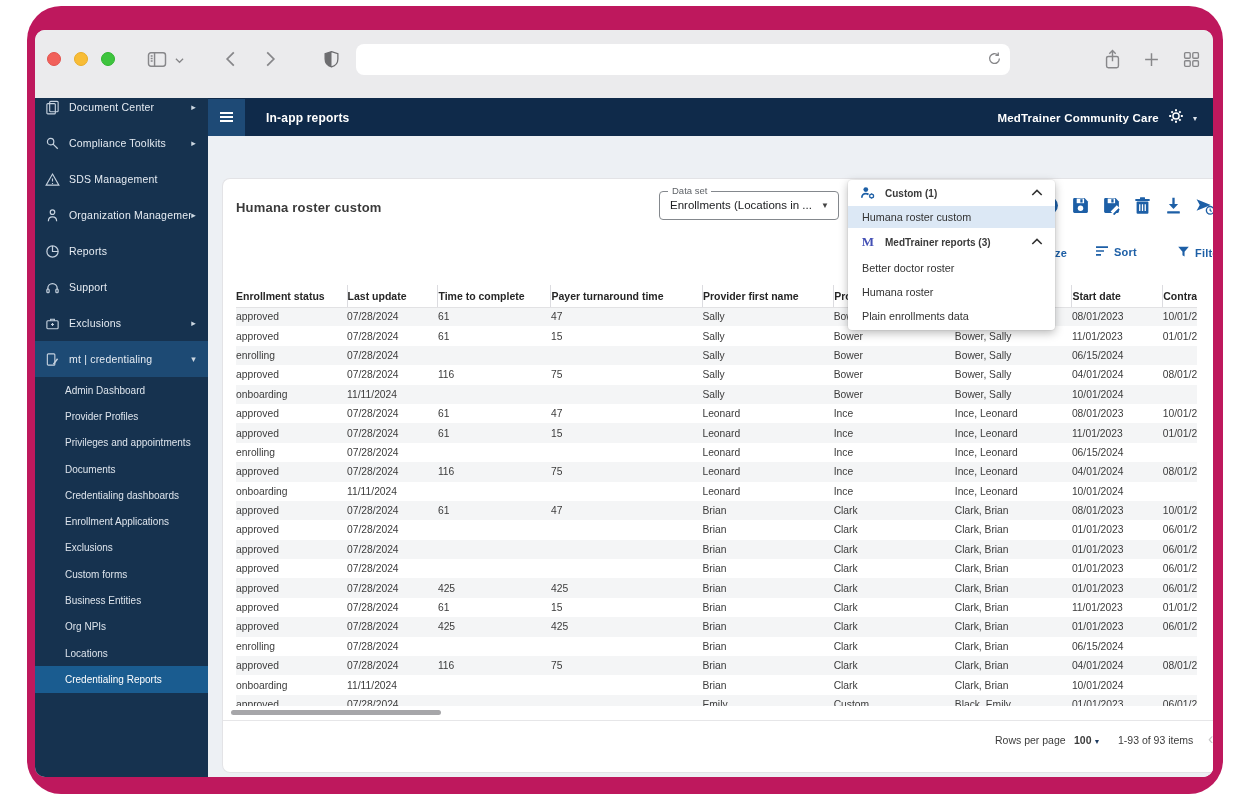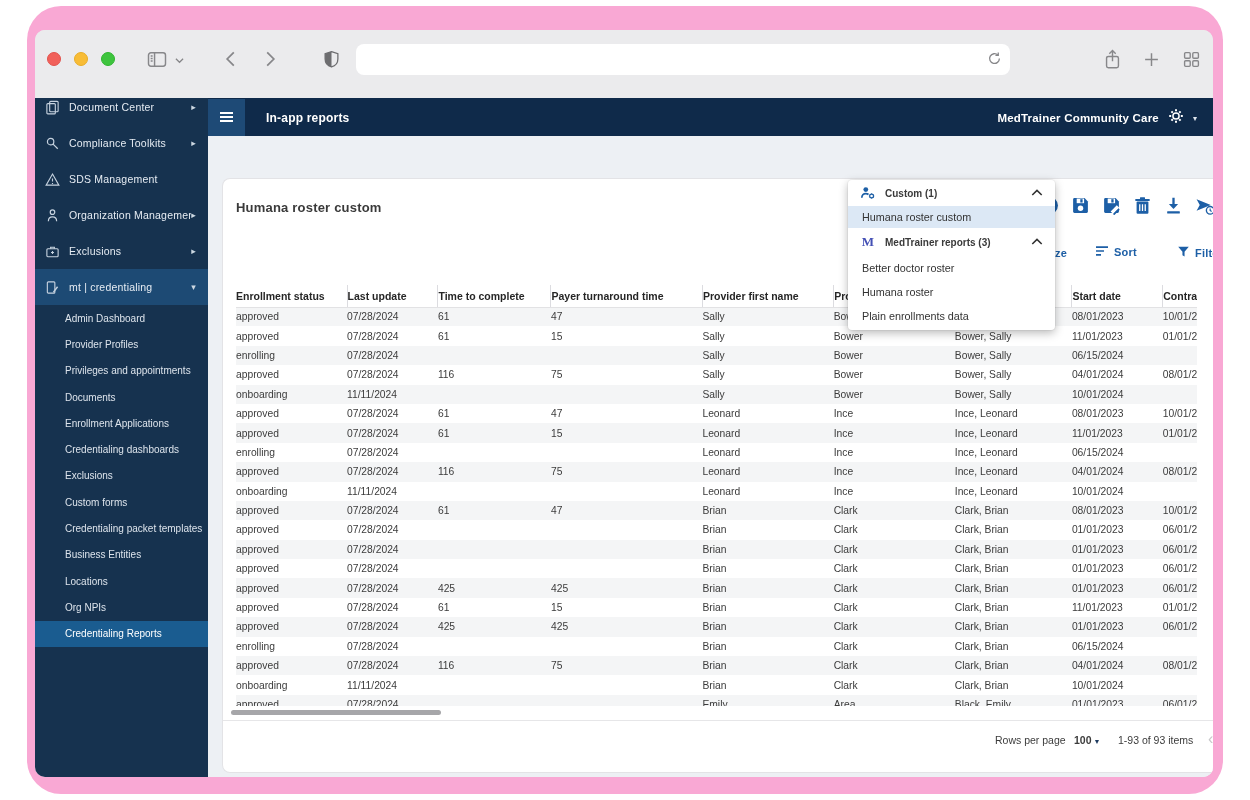--- a/index.html
+++ b/index.html
@@ -1,19 +1,19 @@
 <!DOCTYPE html>
 <html><head>
 <meta charset="utf-8">
 <style>
   * { margin:0; padding:0; box-sizing:border-box; }
   body { width:1250px; height:800px; background:#ffffff; font-family:"Liberation Sans", sans-serif; position:relative; overflow:hidden; }
 
   
-  .frame { position:absolute; left:27px; top:6px; width:1196px; height:788px; background:#f9a8d4; border-radius:34px; }
+  .frame { position:absolute; left:27px; top:6px; width:1196px; height:788px; background:#be185d; border-radius:34px; }
   .window { position:absolute; left:8px; top:24px; width:1178px; height:747px; background:#eceded; border-radius:10px; overflow:hidden; }
 
   
   .chrome { position:absolute; left:0; top:0; width:100%; height:68px; background:#ebebed; }
   .tl { position:absolute; top:22px; width:14px; height:14px; border-radius:50%; }
   .tl.red { left:12px; background:#f1605a; border:1px solid #e2524d; }
   .tl.yellow { left:39px; background:#f8bc36; border:1px solid #e9ad27; }
   .tl.green { left:66px; background:#3ec43e; border:1px solid #2fb52f; }
   .cicon { position:absolute; color:#87878a; }
   .cicon svg { display:block; }
@@ -189,20 +189,37 @@
             </div>
             <div class="side-item">
               <span class="sicon"><svg width="15" height="15" viewBox="0 0 16 16" fill="none" stroke="currentColor" stroke-width="1.3">
                   <circle cx="8" cy="4.4" r="2.4"></circle>
                   <path d="M3.6 14c0-3 2-4.6 4.4-4.6S12.4 11 12.4 14"></path>
                 </svg></span>
               <span class="slabel">Organization Management</span>
               <span class="sarrow">▸</span>
             </div>
             <div class="side-item">
+              <span class="sicon"><svg width="15" height="15" viewBox="0 0 16 16" fill="none" stroke="currentColor" stroke-width="1.3">
+                  <circle cx="8" cy="8" r="6"></circle>
+                  <path d="M8 2v6h6"></path>
+                </svg></span>
+              <span class="slabel">Reports</span>
+              <span class="sarrow"></span>
+            </div>
+            <div class="side-item">
+              <span class="sicon"><svg width="15" height="15" viewBox="0 0 16 16" fill="none" stroke="currentColor" stroke-width="1.3">
+                  <path d="M3 10V8.8a5 5 0 0 1 10 0V10"></path>
+                  <rect x="2" y="9.6" width="2.4" height="4" rx="1"></rect>
+                  <rect x="11.6" y="9.6" width="2.4" height="4" rx="1"></rect>
+                </svg></span>
+              <span class="slabel">Support</span>
+              <span class="sarrow"></span>
+            </div>
+            <div class="side-item">
               <span class="sicon"><svg width="15" height="15" viewBox="0 0 16 16" fill="none" stroke="currentColor" stroke-width="1.2">
                   <rect x="2" y="5" width="12" height="8.6" rx="1"></rect>
                   <path d="M6 5V3.4h4V5"></path>
                   <path d="M8 7.4v3.2M6.4 9h3.2"></path>
                 </svg></span>
               <span class="slabel">Exclusions</span>
               <span class="sarrow">▸</span>
             </div>
             <div class="side-item active">
               <span class="sicon"><svg width="15" height="15" viewBox="0 0 16 16" fill="none" stroke="currentColor" stroke-width="1.2">
@@ -211,28 +228,27 @@
                 </svg></span>
               <span class="slabel">mt | credentialing</span>
               <span class="sarrow">▾</span>
             </div>
           </div>
         <div class="submenu" id="submenu">
             <div class="sub-item">Admin Dashboard</div>
             <div class="sub-item">Provider Profiles</div>
             <div class="sub-item">Privileges and appointments</div>
             <div class="sub-item">Documents</div>
+            <div class="sub-item">Credentialing dashboards</div>
             <div class="sub-item">Enrollment Applications</div>
-            <div class="sub-item">Credentialing dashboards</div>
             <div class="sub-item">Exclusions</div>
             <div class="sub-item">Custom forms</div>
-            <div class="sub-item">Credentialing packet templates</div>
             <div class="sub-item">Business Entities</div>
+            <div class="sub-item">Org NPIs</div>
             <div class="sub-item">Locations</div>
-            <div class="sub-item">Org NPIs</div>
             <div class="sub-item active">Credentialing Reports</div>
           </div>
       </aside>
 
       <div class="main">
         <header class="appbar">
           <div class="burgerbox">
             <span>
               <svg width="15" height="12" viewBox="0 0 15 12" stroke="#ffffff" stroke-width="1.8">
                   <path d="M1 2h13M1 6h13M1 10h13"></path>
@@ -249,20 +265,25 @@
                 </svg>
             </span>
             <span class="appbar-caret">▾</span>
           </div>
         </header>
 
         <div class="content">
           <div class="card">
             <div class="page-title">Humana roster custom</div>
 
+            <div class="mselect sel-dataset">
+              <span class="flabel">Data set</span>
+              <span class="fvalue">Enrollments (Locations in ...</span>
+              <span class="fcaret">▼</span>
+            </div>
 
             <div class="mselect sel-report">
               <span class="flabel">Report</span>
               <span class="fvalue">Humana roster custom</span>
               <span class="fcaret">▲</span>
             </div>
 
             <div class="actions">
               <span class="act">
                 <svg width="19" height="19" viewBox="0 0 18 18" fill="currentColor">
@@ -582,21 +603,21 @@
                       <td>Clark, Brian</td>
                       <td>10/01/2024</td>
                       <td></td>
                     </tr>
                     <tr>
                       <td>approved</td>
                       <td>07/28/2024</td>
                       <td></td>
                       <td></td>
                       <td>Emily</td>
-                      <td>Area</td>
+                      <td>Custom</td>
                       <td>Black, Emily</td>
                       <td>01/01/2023</td>
                       <td>06/01/2023</td>
                     </tr>
                   </tbody>
               </table>
             </div>
 
             <div class="hthumb"></div>
             <div class="cardline"></div>

